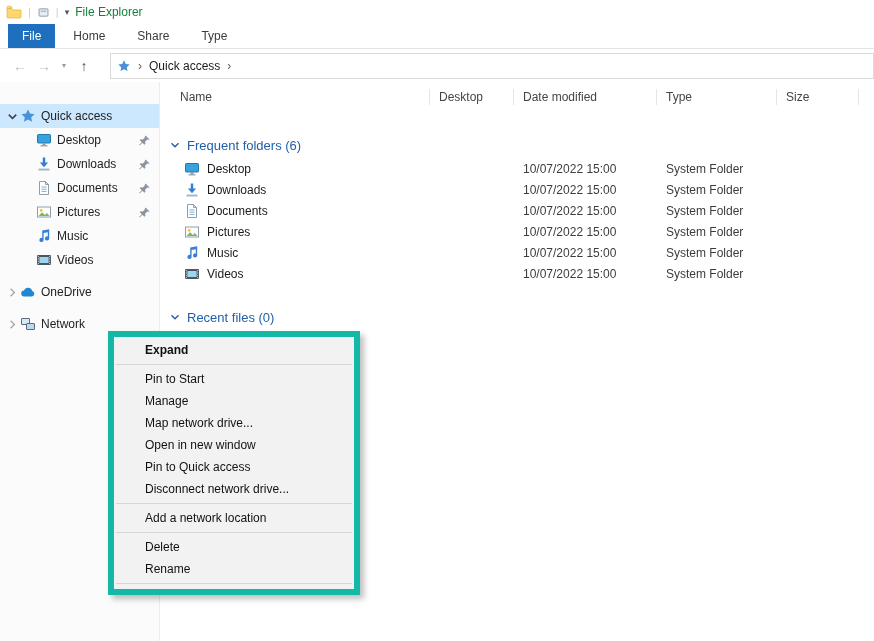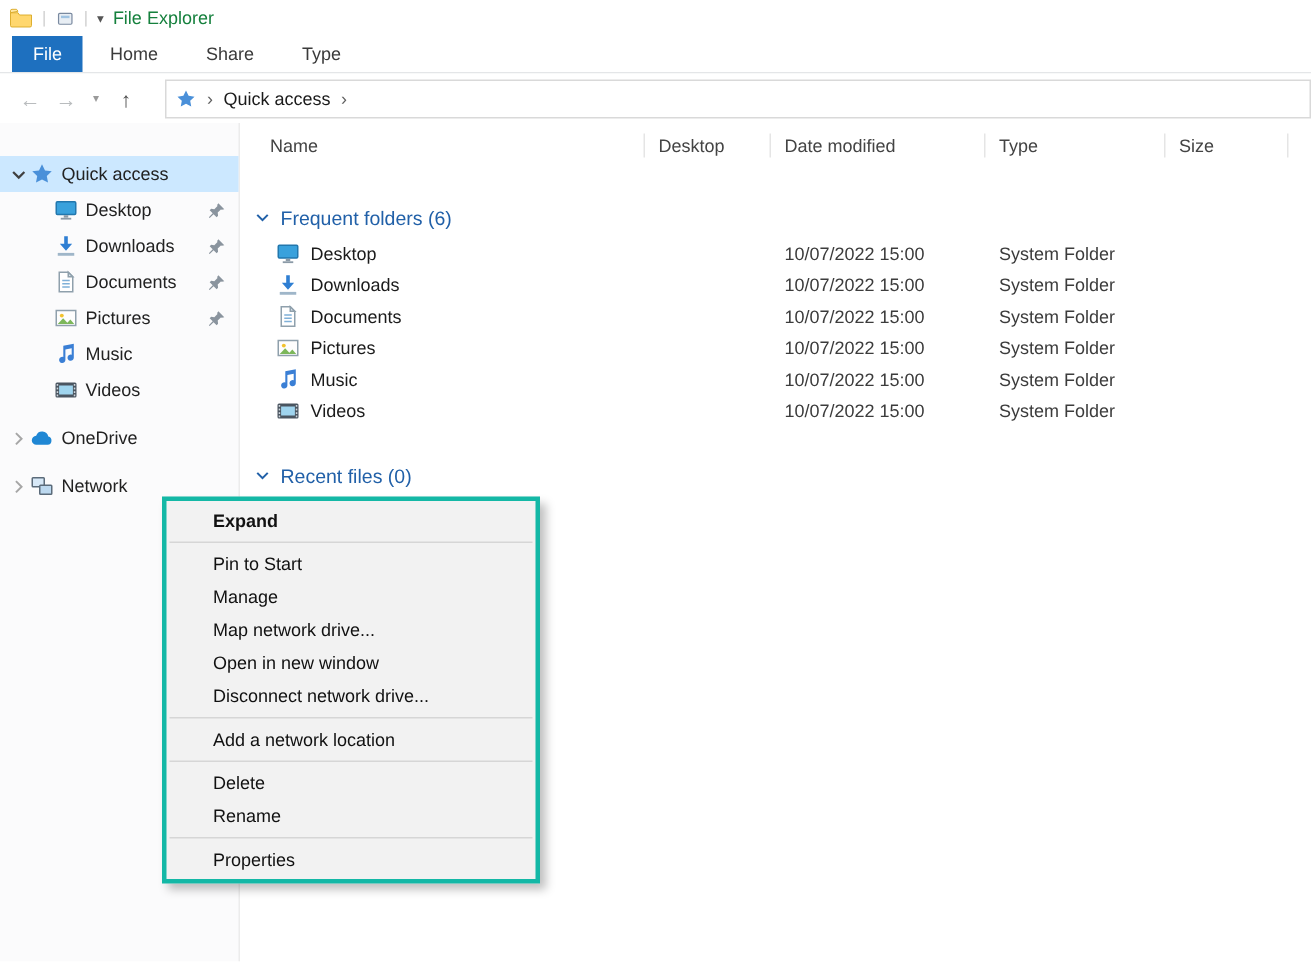--- a/index.html
+++ b/index.html
@@ -58,21 +58,21 @@
   .group-hdr{height:26px;display:flex;align-items:center;padding-left:8px;color:var(--group);font-size:13px;margin-top:20px;cursor:default}
   .group-hdr .gchev{width:14px;height:14px;display:inline-flex;margin-right:5px}
   .group-hdr .gchev svg{width:100%;height:100%}
 
   .frow{height:21px;display:flex;align-items:center;cursor:default}
   .fcell{box-sizing:border-box;padding-left:9px;overflow:hidden;white-space:nowrap}
   .fcell.name{display:flex;align-items:center;gap:7px;padding-left:24px;color:#1b1b1b}
   .fcell.dim{color:#3c3c3c}
 
   
-  .ctx{position:absolute;left:108px;top:331px;width:252px;background:#f2f2f2;border:3px solid #14b8a6;
+  .ctx{position:absolute;left:108px;top:331px;width:252px;background:#f2f2f2;border:6px solid #14b8a6;
        box-shadow:4px 4px 6px rgba(0,0,0,.25);padding:2px 0;z-index:20;box-sizing:border-box}
   .menu-item{height:22px;line-height:22px;padding-left:31px;color:#111;cursor:default}
   .menu-item.bold{font-weight:bold}
   .menu-sep{height:1px;background:#d6d6d6;margin:3px 2px}
 </style>
 </head>
 <body>
 
 <div class="titlebar">
   <span class="icon">
@@ -385,21 +385,21 @@
   </div>
 </div>
 
 <div class="ctx">
     <div class="menu-item bold">Expand</div>
     <div class="menu-sep"></div>
     <div class="menu-item">Pin to Start</div>
     <div class="menu-item">Manage</div>
     <div class="menu-item">Map network drive...</div>
     <div class="menu-item">Open in new window</div>
+    <div class="menu-item">Pin to Quick access</div>
     <div class="menu-item">Disconnect network drive...</div>
     <div class="menu-sep"></div>
     <div class="menu-item">Add a network location</div>
     <div class="menu-sep"></div>
     <div class="menu-item">Delete</div>
     <div class="menu-item">Rename</div>
     <div class="menu-sep"></div>
-    <div class="menu-item">Properties</div>
   </div>
 
 </body></html>

